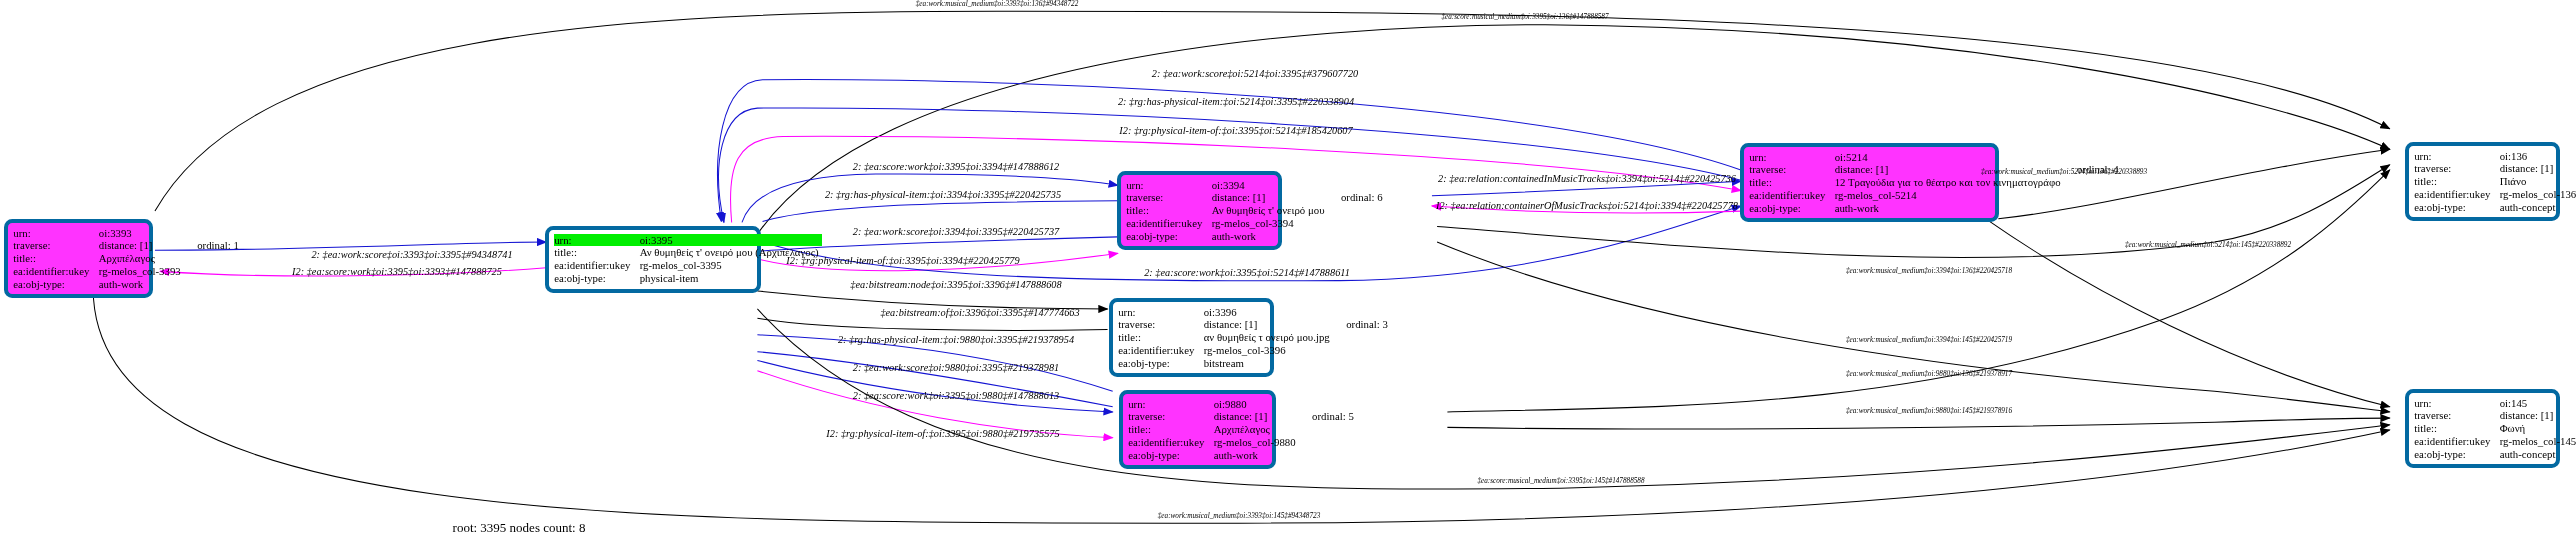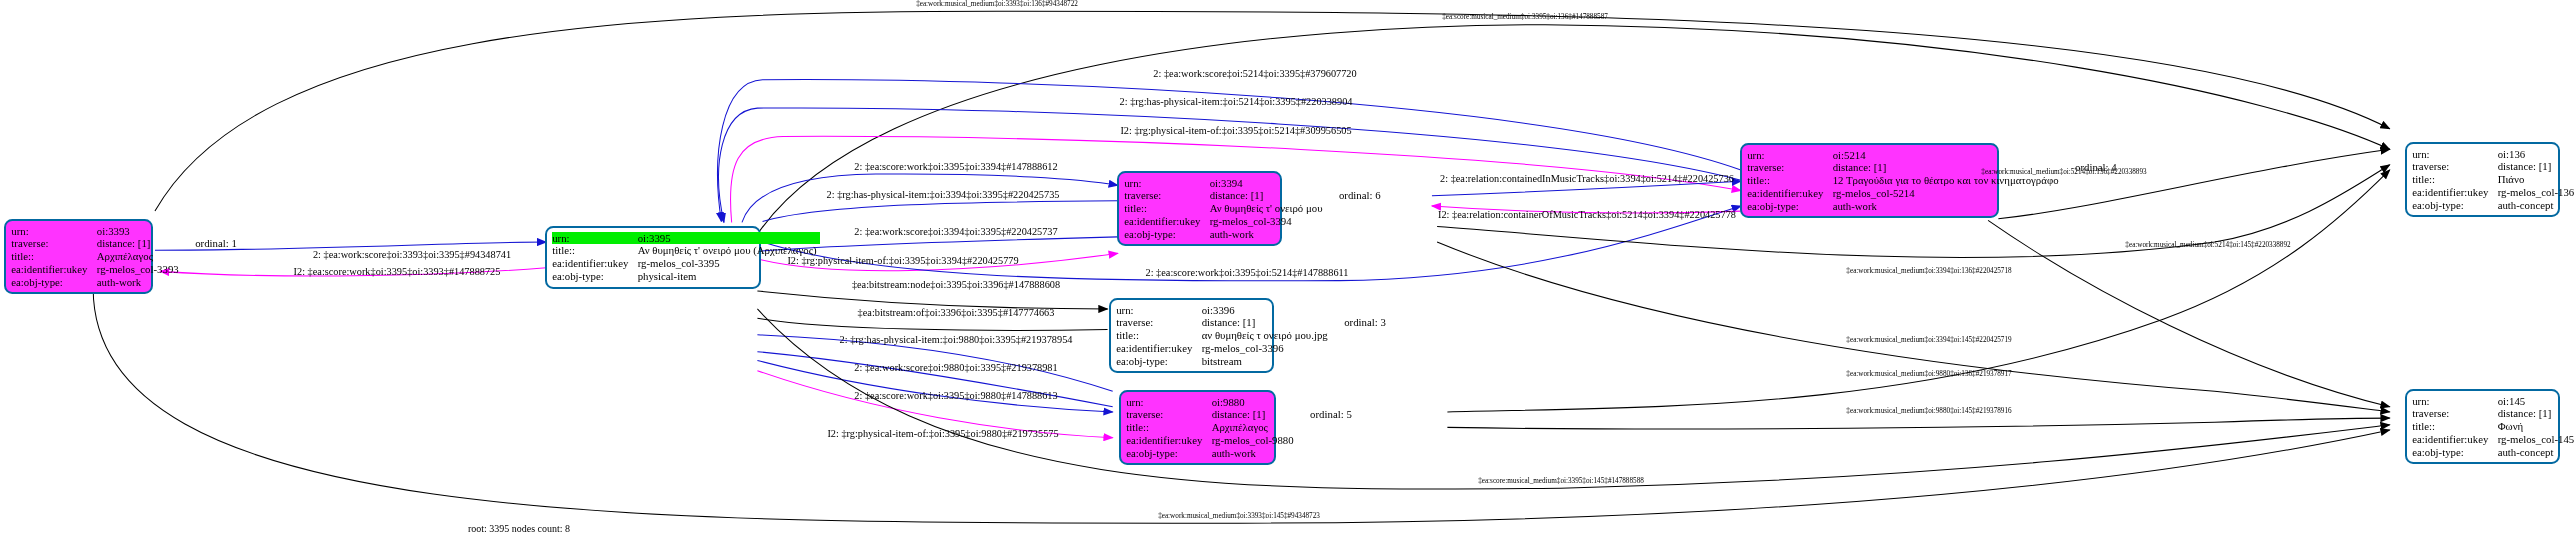--- a/index.html
+++ b/index.html
@@ -1,35 +1,35 @@
 <!DOCTYPE html>
 <html style="font-size:8.2px"><head>
 <meta charset="utf-8">
 <style>
   html,body{margin:0;padding:0;background:#ffffff;}
   body{font-family:"Liberation Serif", serif;color:#000;}
   #canvas{position:relative;width:2643px;height:535px;overflow:hidden;background:#fff;}
   svg.edges{position:absolute;left:0;top:0;width:2643px;height:535px;pointer-events:none;}
 
-  .node{position:absolute;border:2px solid #0369a1;border-radius:8.2px;background:#fff;
+  .node{position:absolute;border:4px solid #0369a1;border-radius:8.2px;background:#fff;
         padding:3.6px 5.2px 4.1px 5.2px;box-sizing:border-box;}
   .node.magenta{background:#ff33ff;}
   .node table{border-collapse:collapse;}
   .node td{font-size:10.8px;line-height:1.18;white-space:nowrap;padding:0 3.1px 0 0;
            font-family:"Liberation Serif", serif;}
   .node td.k{padding-right:9.3px;}
   .node td.v2{padding-left:13.4px;}
   .hl td{background:#00ee00;}
   .node.root{background:#fff;}
 
   .elabel{position:absolute;font-size:10.3px;line-height:1;white-space:nowrap;
           font-family:"Liberation Serif", serif;color:#000;
-          transform:translate(-50%,-50%);}
+          transform:translate(-50%,-50%);font-style:italic;}
   .elabel.s{font-size:7.2px;}
-  .footer{position:absolute;font-size:10px;white-space:nowrap;transform:translate(-50%,-50%);
+  .footer{position:absolute;font-size:13px;white-space:nowrap;transform:translate(-50%,-50%);
           font-family:"Liberation Serif", serif;}
 </style>
 </head>
 <body>
 
 <div id="canvas">
 
   <svg class="edges" viewBox="0 0 5131 1039">
     <defs>
       <marker id="ab" markerWidth="10" markerHeight="8" refX="9" refY="4" orient="auto">
@@ -347,30 +347,30 @@
       </tr>
     </tbody>
       </table>
   </div>
 
   <div id="edge-label-layer">
       <div class="elabel s" style="left: 997px; top: 5.2px;">‡ea:work:musical_medium‡oi:3393‡oi:136‡#94348722</div>
       <div class="elabel s" style="left: 1525px; top: 18px;">‡ea:score:musical_medium‡oi:3395‡oi:136‡#147888587</div>
       <div class="elabel" style="left: 1255px; top: 74px;">2: ‡ea:work:score‡oi:5214‡oi:3395‡#379607720</div>
       <div class="elabel" style="left: 1236px; top: 102px;">2: ‡rg:has-physical-item:‡oi:5214‡oi:3395‡#220338904</div>
-      <div class="elabel" style="left: 1236px; top: 131px;">I2: ‡rg:physical-item-of:‡oi:3395‡oi:5214‡#309956505</div>
+      <div class="elabel" style="left: 1236px; top: 131px;">I2: ‡rg:physical-item-of:‡oi:3395‡oi:5214‡#185420607</div>
       <div class="elabel" style="left: 956px; top: 167px;">2: ‡ea:score:work‡oi:3395‡oi:3394‡#147888612</div>
       <div class="elabel" style="left: 943px; top: 195px;">2: ‡rg:has-physical-item:‡oi:3394‡oi:3395‡#220425735</div>
       <div class="elabel" style="left: 956px; top: 232px;">2: ‡ea:work:score‡oi:3394‡oi:3395‡#220425737</div>
       <div class="elabel" style="left: 903px; top: 261px;">I2: ‡rg:physical-item-of:‡oi:3395‡oi:3394‡#220425779</div>
       <div class="elabel" style="left: 1587px; top: 179px;">2: ‡ea:relation:containedInMusicTracks‡oi:3394‡oi:5214‡#220425736</div>
-      <div class="elabel" style="left: 1587px; top: 215px;">I2: ‡ea:relation:containerOfMusicTracks‡oi:5214‡oi:3394‡#220425778</div>
+      <div class="elabel" style="left: 1587px; top: 206px;">I2: ‡ea:relation:containerOfMusicTracks‡oi:5214‡oi:3394‡#220425778</div>
       <div class="elabel" style="left: 1247px; top: 273px;">2: ‡ea:score:work‡oi:3395‡oi:5214‡#147888611</div>
       <div class="elabel" style="left: 956px; top: 285px;">‡ea:bitstream:node‡oi:3395‡oi:3396‡#147888608</div>
-      <div class="elabel" style="left: 956px; top: 313px;">‡ea:bitstream:of‡oi:3396‡oi:3395‡#147774663</div>
+      <div class="elabel" style="left: 980px; top: 313px;">‡ea:bitstream:of‡oi:3396‡oi:3395‡#147774663</div>
       <div class="elabel" style="left: 956px; top: 340px;">2: ‡rg:has-physical-item:‡oi:9880‡oi:3395‡#219378954</div>
       <div class="elabel" style="left: 956px; top: 368px;">2: ‡ea:work:score‡oi:9880‡oi:3395‡#219378981</div>
       <div class="elabel" style="left: 956px; top: 396px;">2: ‡ea:score:work‡oi:3395‡oi:9880‡#147888613</div>
       <div class="elabel" style="left: 943px; top: 422px; margin-top: 12px;">I2: ‡rg:physical-item-of:‡oi:3395‡oi:9880‡#219735575</div>
       <div class="elabel" style="left: 412px; top: 255px;">2: ‡ea:work:score‡oi:3393‡oi:3395‡#94348741</div>
       <div class="elabel" style="left: 397px; top: 272px;">I2: ‡ea:score:work‡oi:3395‡oi:3393‡#147888725</div>
       <div class="elabel s" style="left: 2058px; top: 173px; margin-left: 6px;">‡ea:work:musical_medium‡oi:5214‡oi:136‡#220338893</div>
       <div class="elabel s" style="left: 2208px; top: 246px;">‡ea:work:musical_medium‡oi:5214‡oi:145‡#220338892</div>
       <div class="elabel s" style="left: 1929px; top: 272px;">‡ea:work:musical_medium‡oi:3394‡oi:136‡#220425718</div>
       <div class="elabel s" style="left: 1929px; top: 341px;">‡ea:work:musical_medium‡oi:3394‡oi:145‡#220425719</div>

